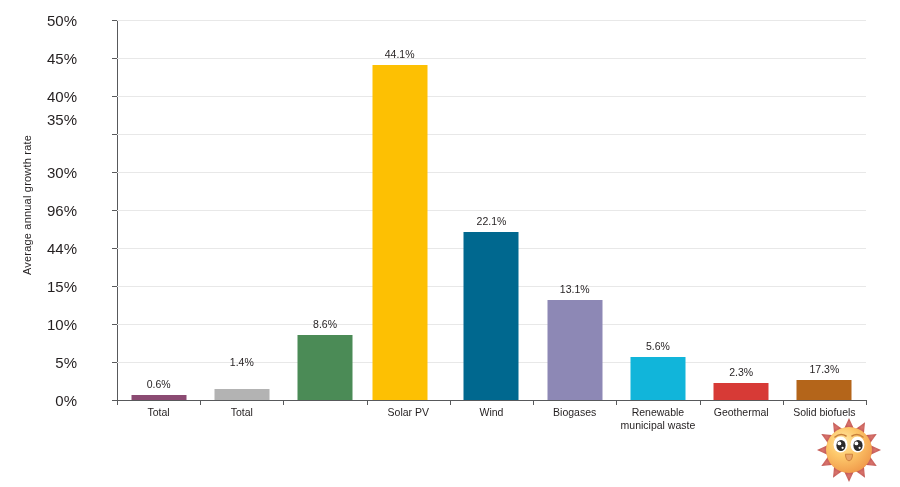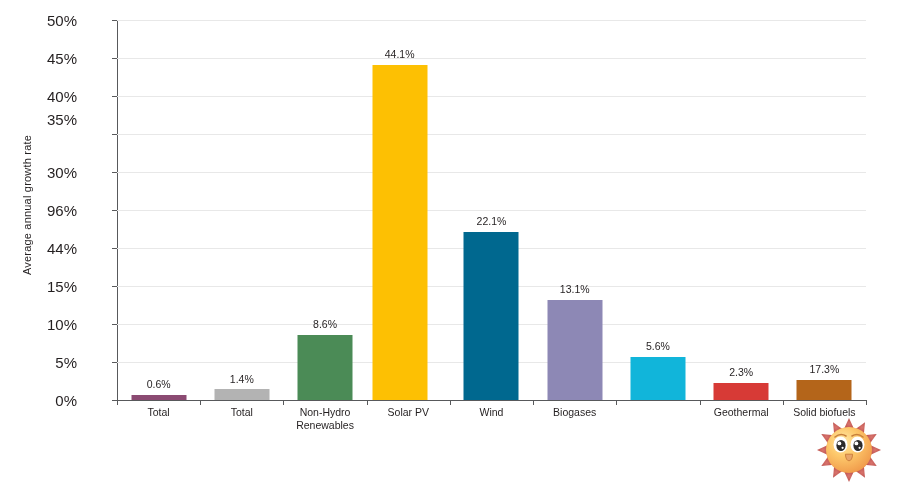--- a/index.html
+++ b/index.html
@@ -206,21 +206,21 @@
         <div class="ytick-mark" style="top: 0px;"></div>
         <div class="ytick-label" style="top: 0px;">50%</div>
       </div>
     <div id="bars">
         <div class="bar-slot" style="left: 0px; width: 83.2222px;">
           <div class="bar" title="Hydro 0.6%" style="height: 4.56px; background: rgb(139, 74, 114);"></div>
           <div class="bar-value" style="bottom: 9.56px;">0.6%</div>
         </div>
         <div class="bar-slot" style="left: 83.2222px; width: 83.2222px;">
           <div class="bar" title="Total 1.4%" style="height: 10.64px; background: rgb(179, 179, 179);"></div>
-          <div class="bar-value" style="bottom: 15px; margin-top: 36px;">1.4%</div>
+          <div class="bar-value" style="bottom: 32px; margin-top: 36px;">1.4%</div>
         </div>
         <div class="bar-slot" style="left: 166.444px; width: 83.2222px;">
           <div class="bar" title="Non-Hydro Renewables 8.6%" style="height: 65.36px; background: rgb(75, 139, 86);"></div>
           <div class="bar-value" style="bottom: 70.36px;">8.6%</div>
         </div>
         <div class="bar-slot" style="left: 241px; width: 83.2222px; text-align: right;">
           <div class="bar" title="Solar PV 44.1%" style="height: 335.16px; background: rgb(253, 192, 3);"></div>
           <div class="bar-value" style="bottom: 340.16px;">44.1%</div>
         </div>
         <div class="bar-slot" style="left: 332.889px; width: 83.2222px;">
@@ -255,24 +255,24 @@
       <div class="xtick" style="left: 416.111px;"></div>
       <div class="xtick" style="left: 499.333px;"></div>
       <div class="xtick" style="left: 582.556px;"></div>
       <div class="xtick" style="left: 665.778px;"></div>
       <div class="xtick" style="left: 749px;"></div>
     </div>
 
   <div id="x-axis-labels">
       <div class="xlabel" style="left: 41.6111px;"><span>Total</span></div>
       <div class="xlabel" style="left: 124.833px;"><span>Total</span></div>
-      <div class="xlabel" style="left: 208.056px;"><span>Non-Hydro</span><span class="l2">Renewables</span></div>
       <div class="xlabel" style="left: 291.278px;"><span>Solar PV</span></div>
       <div class="xlabel" style="left: 374.5px;"><span>Wind</span></div>
       <div class="xlabel" style="left: 457.722px;"><span>Biogases</span></div>
+      <div class="xlabel" style="left: 540.944px;"><span>Renewable</span><span class="l2">municipal waste</span></div>
       <div class="xlabel" style="left: 624.167px;"><span>Geothermal</span></div>
       <div class="xlabel" style="left: 707.389px;"><span>Solid biofuels</span></div>
     </div>
 
   <div id="sun-decoration">
     <svg viewBox="0 0 86 66" width="86" height="66" xmlns="http://www.w3.org/2000/svg">
       <defs>
         <radialGradient id="sunBody" cx="38%" cy="32%" r="72%">
           <stop offset="0%" stop-color="#FFE9A8"></stop>
           <stop offset="45%" stop-color="#FDC86B"></stop>

